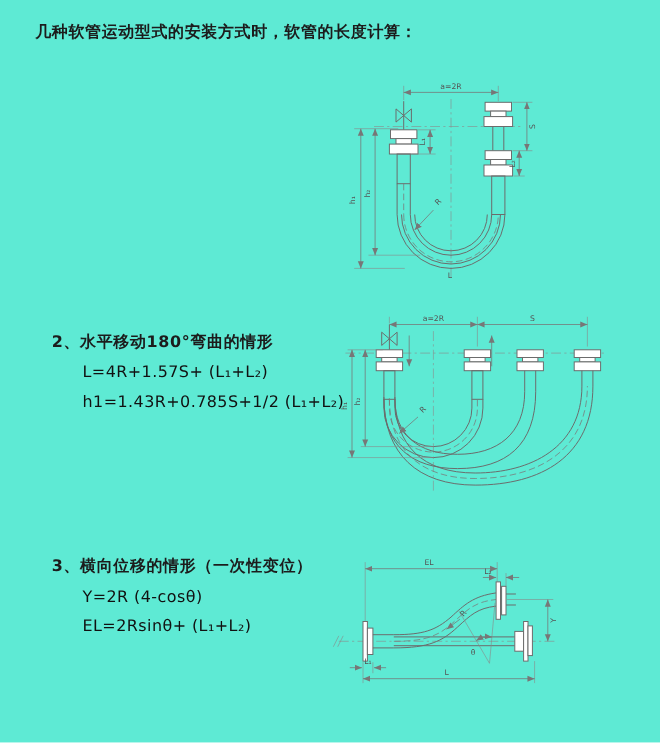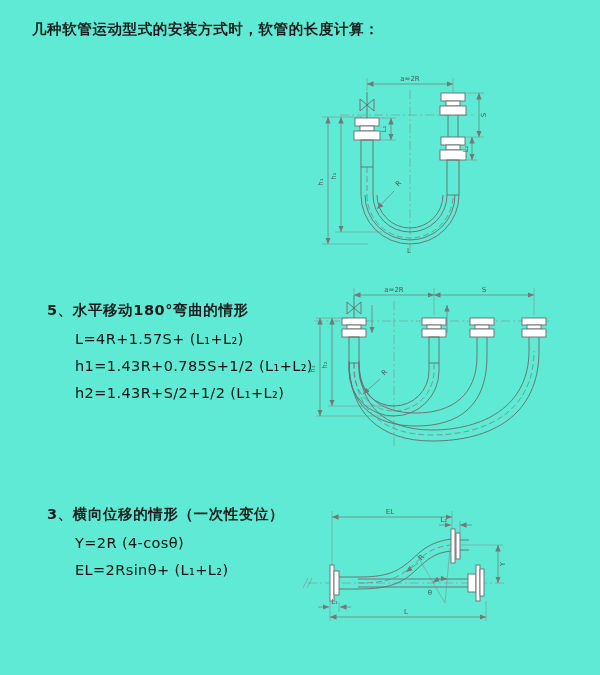--- a/index.html
+++ b/index.html
@@ -30,24 +30,23 @@
 </style>
 </head>
 <body>
 
 <div class="page">
 
   <div class="doc-title">几种软管运动型式的安装方式时，软管的长度计算：</div>
 
 
   <div class="sec sec2">
-    <div class="heading">5、水平移动180°弯曲的情形</div>
+    <div class="heading">2、水平移动180°弯曲的情形</div>
     <div class="formula">L=4R+1.57S+ (L₁+L₂)</div>
     <div class="formula">h1=1.43R+0.785S+1/2 (L₁+L₂)</div>
-    <div class="formula">h2=1.43R+S/2+1/2 (L₁+L₂)</div>
   </div>
 
   <div class="sec sec3">
     <div class="heading">3、横向位移的情形（一次性变位）</div>
     <div class="formula">Y=2R (4-cosθ)</div>
     <div class="formula">EL=2Rsinθ+ (L₁+L₂)</div>
   </div>
 
   <svg class="diag d1" width="270" height="185" viewBox="0 0 270 185">
     <defs>

